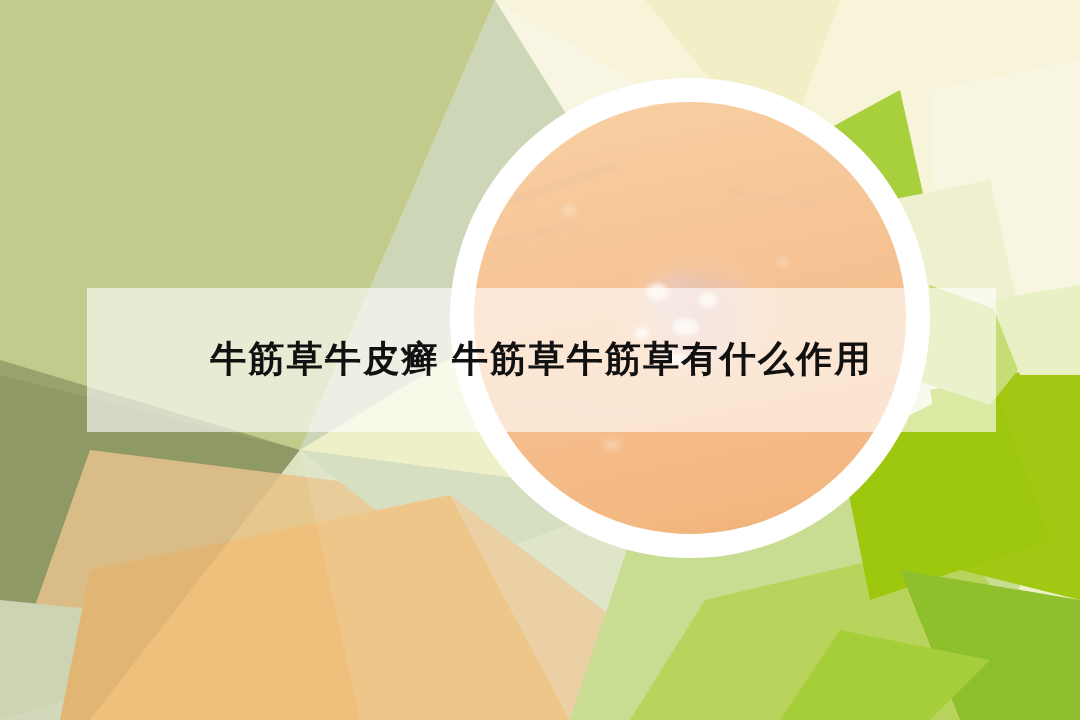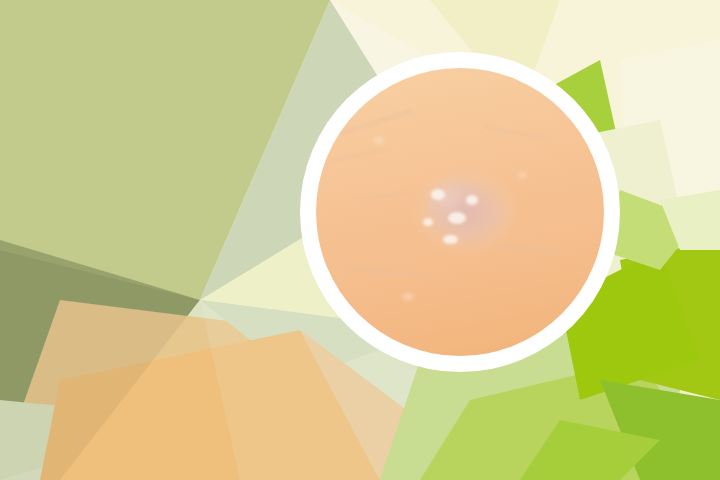--- a/index.html
+++ b/index.html
@@ -164,14 +164,17 @@
       <div class="skin-speck" style="left:70%;top:36%;width:8px;height:6px;"></div>
       <div class="skin-speck" style="left:30%;top:78%;width:12px;height:7px;"></div>
       <div class="lesion-fleck" style="left:40%;top:42%;width:14px;height:11px;"></div>
       <div class="lesion-fleck" style="left:46%;top:50%;width:18px;height:12px;"></div>
       <div class="lesion-fleck" style="left:52%;top:44%;width:12px;height:10px;"></div>
       <div class="lesion-fleck" style="left:44%;top:58%;width:15px;height:9px;"></div>
       <div class="lesion-fleck" style="left:37%;top:52%;width:10px;height:8px;"></div>
     </div>
   </div>
 
+  <div id="caption-band">
+    <div id="caption-text">牛筋草牛皮癣 牛筋草牛筋草有什么作用</div>
+  </div>
 
 </div>
 
 </body></html>

